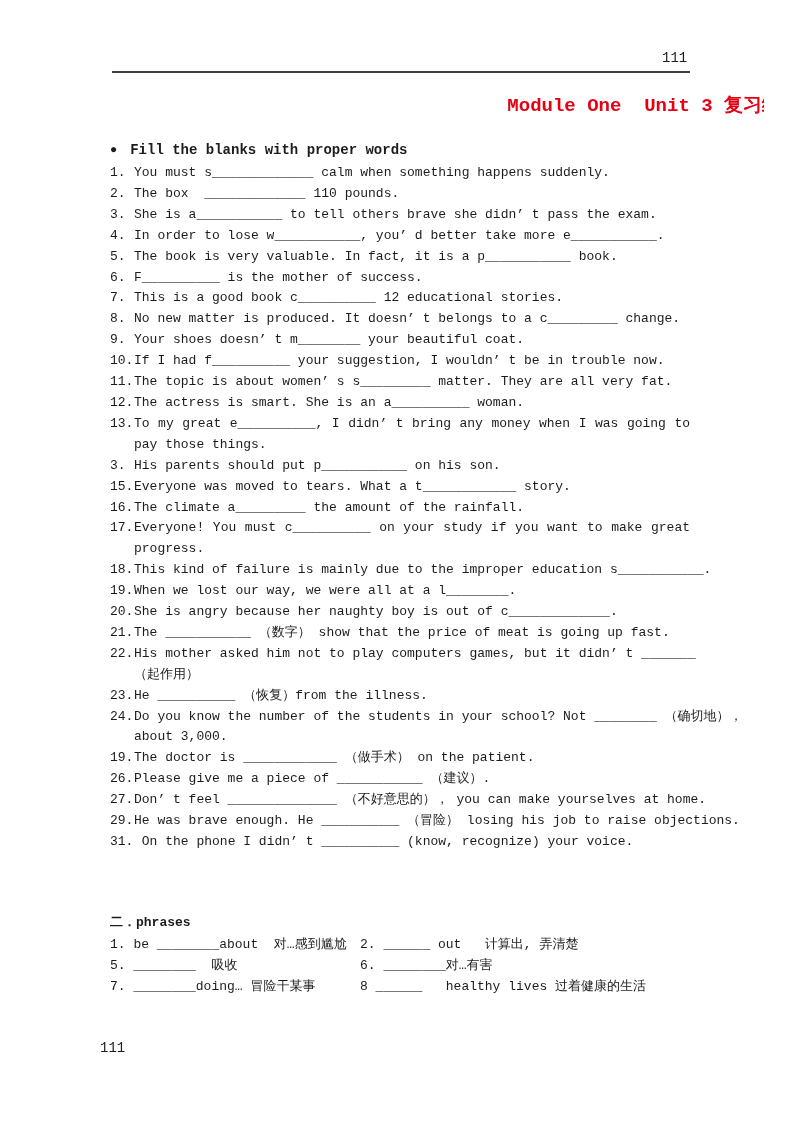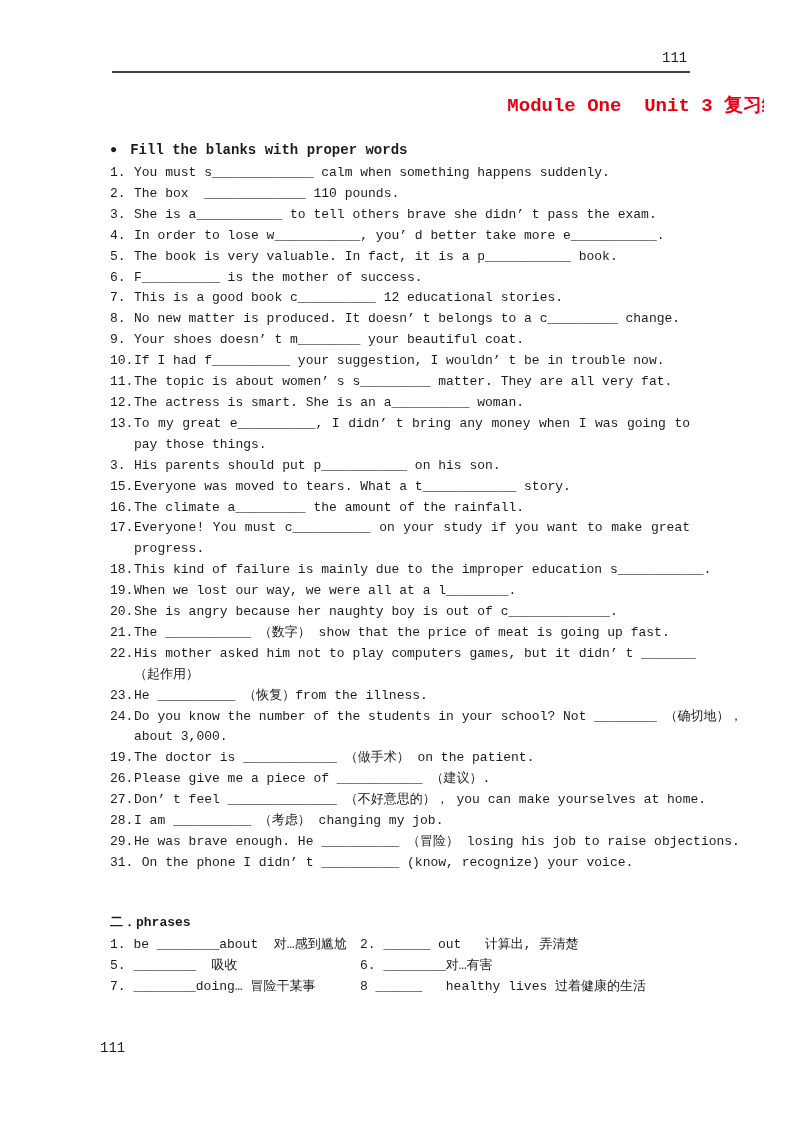--- a/index.html
+++ b/index.html
@@ -288,26 +288,20 @@
           <div class="line">Please give me a piece of ___________ （建议）.</div>
         </div>
       </div>
       <div class="item">
         <span class="num">27.</span>
         <div class="lines">
           <div class="line">Don’ t feel ______________ （不好意思的）， you can make yourselves at home.</div>
         </div>
       </div>
       <div class="item">
-        <span class="num">28.</span>
-        <div class="lines">
-          <div class="line">I am __________ （考虑） changing my job.</div>
-        </div>
-      </div>
-      <div class="item">
         <span class="num">29.</span>
         <div class="lines">
           <div class="line">He was brave enough. He __________ （冒险） losing his job to raise objections.</div>
         </div>
       </div>
       <div class="item">
         <span class="num">31.</span>
         <div class="lines">
           <div class="line"> On the phone I didn’ t __________ (know, recognize) your voice.</div>
         </div>

